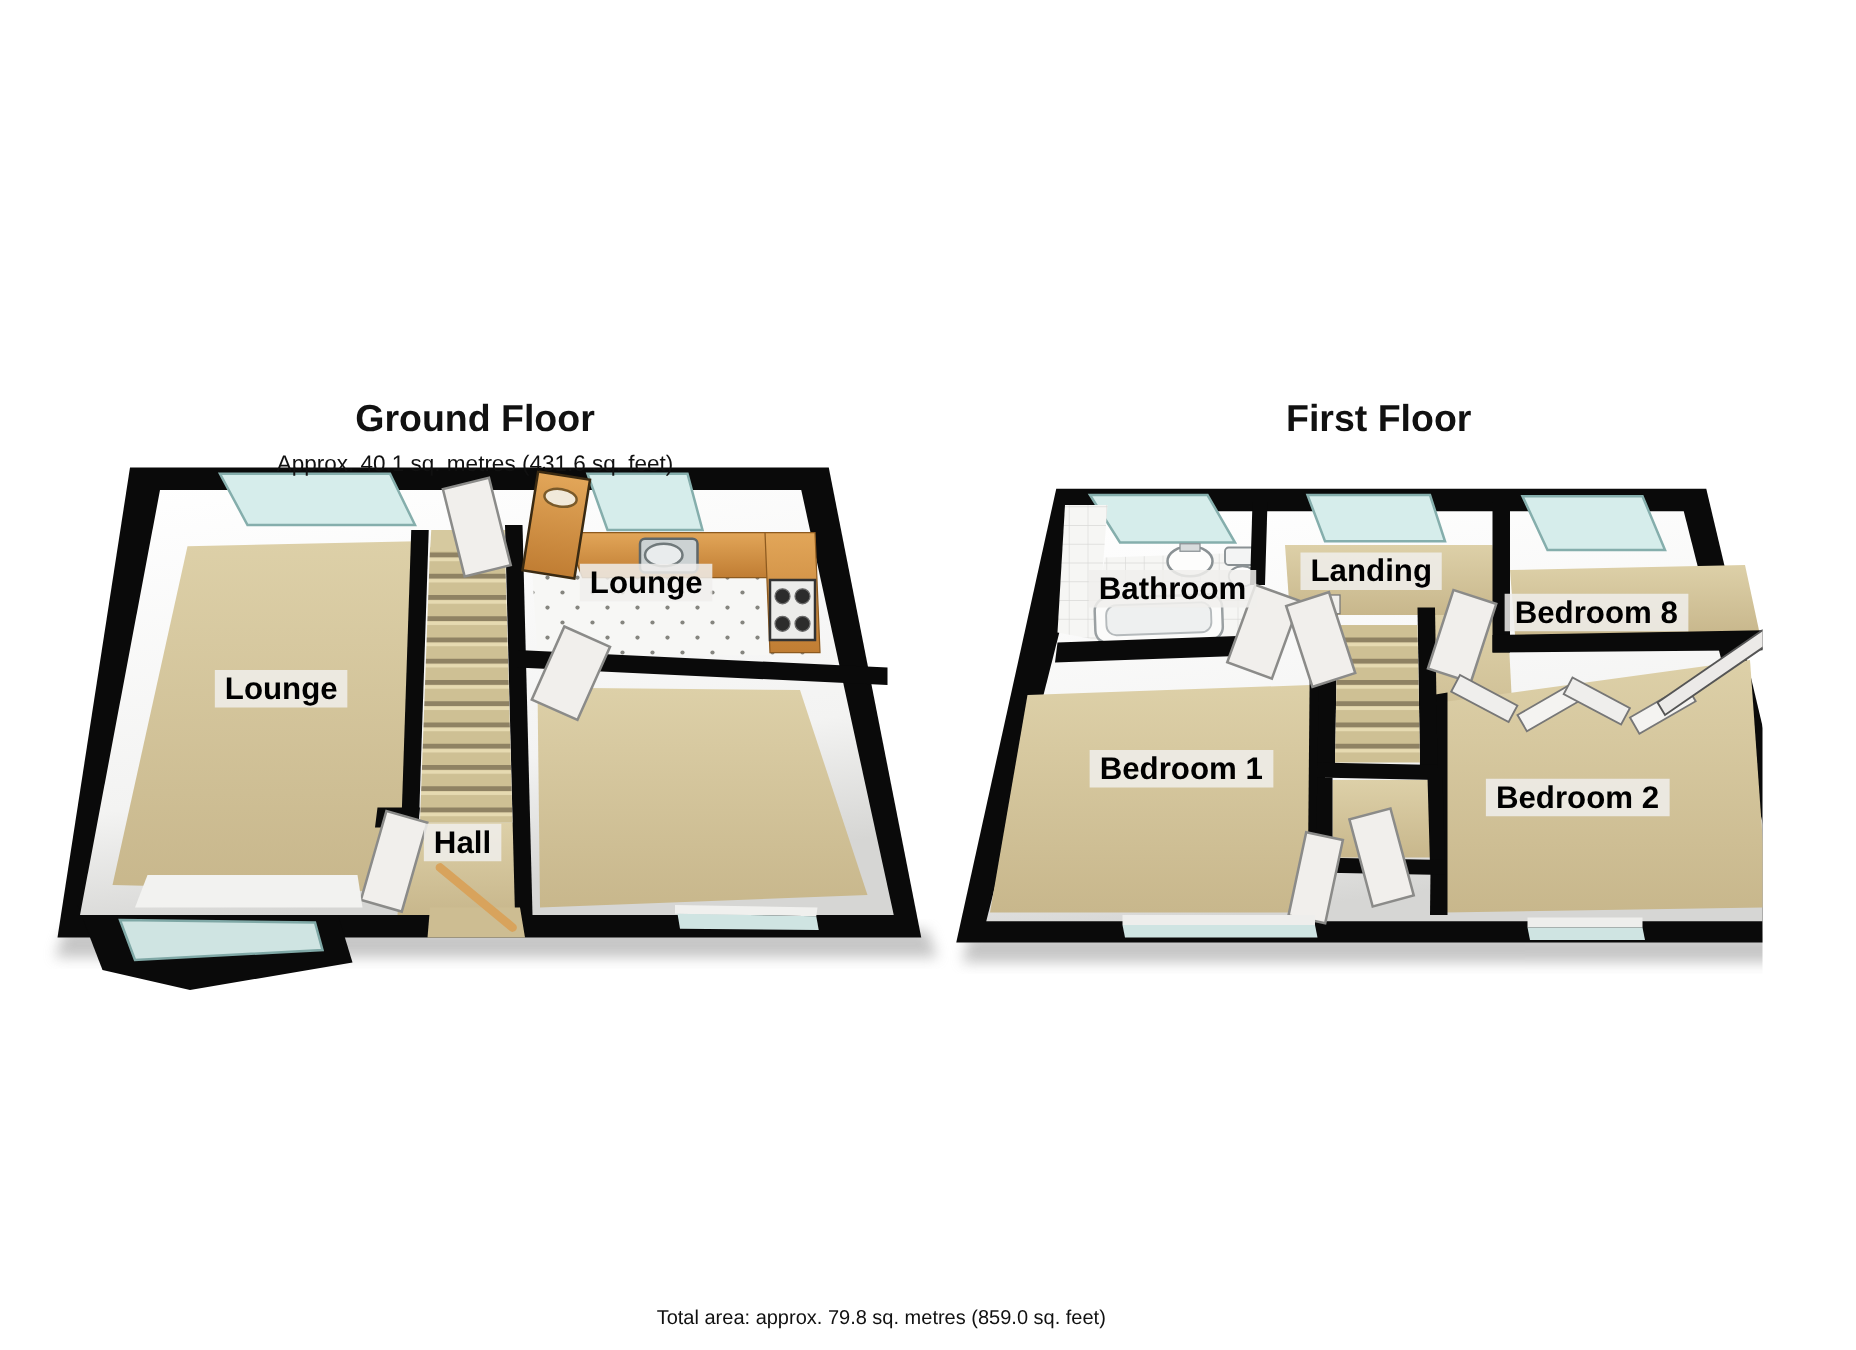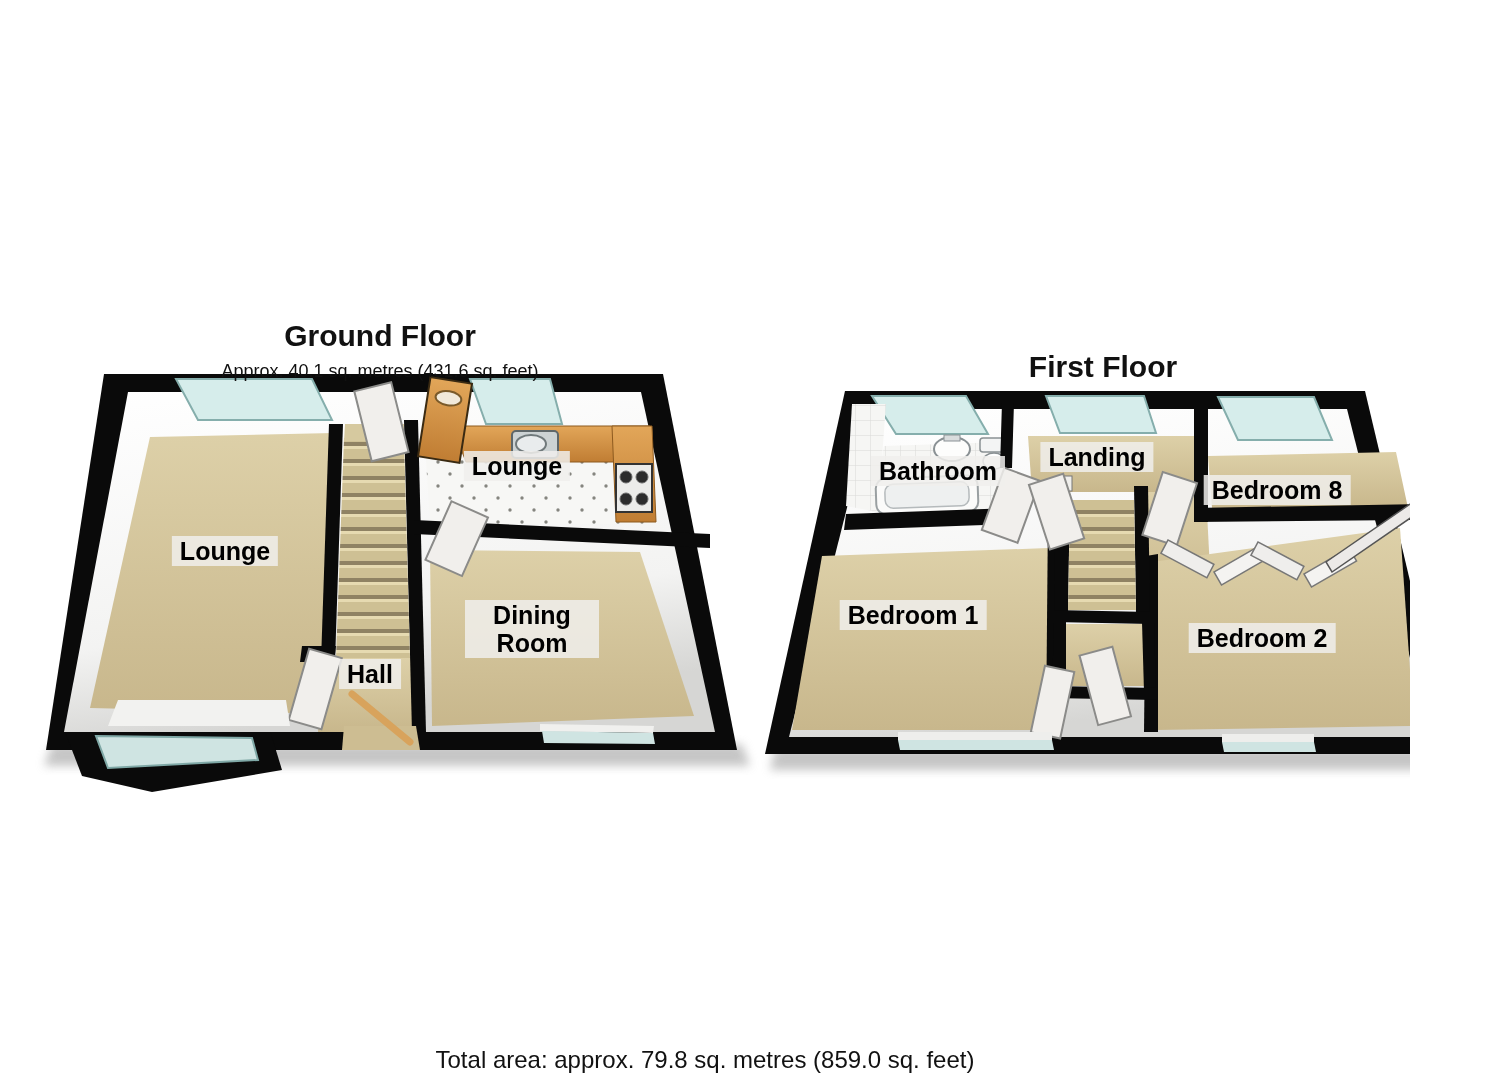--- a/index.html
+++ b/index.html
@@ -5,21 +5,21 @@
   html,body{margin:0;padding:0;background:#ffffff;}
   .stage{position:relative;width:1410px;height:1080px;background:#ffffff;overflow:hidden;
          font-family:"Liberation Sans",sans-serif;}
   .stage svg{position:absolute;left:0;top:0;}
   .plan-title{position:absolute;transform:translate(-50%,-50%);font-weight:bold;font-size:30px;color:#111;white-space:nowrap;}
   .plan-sub{position:absolute;transform:translate(-50%,-50%);font-size:18px;color:#111;white-space:nowrap;}
   .room-label{position:absolute;transform:translate(-50%,-50%);background:rgba(240,239,236,.85);
               padding:1px 8px;font-weight:bold;font-size:25px;line-height:1.12;color:#000;
               white-space:nowrap;text-align:center;}
   .room-label-wrap{white-space:normal;}
-  .total-area{position:absolute;left:0;width:100%;top:1046px;text-align:center;font-size:24px;color:#111;}
+  .total-area{position:absolute;left:0;width:100%;top:1046px;text-align:center;font-size:16px;color:#111;}
 </style>
 </head>
 <body>
 
 <div class="stage">
 
 <svg width="1485" height="1080" viewBox="0 0 1485 1080">
   <defs>
     <linearGradient id="wallG" x1="0" y1="0" x2="0.25" y2="1">
       <stop offset="0" stop-color="#ffffff"></stop>
@@ -181,28 +181,27 @@
 
     <polygon points="898,732 1052,732 1052,740 898,740" fill="#eeeeec"></polygon>
     <polygon points="898,740 1052,740 1054,750 900,750" fill="#cfe4e2"></polygon>
     <polygon points="1222,734 1314,734 1314,742 1222,742" fill="#eeeeec"></polygon>
     <polygon points="1222,742 1314,742 1316,752 1224,752" fill="#cfe4e2"></polygon>
   </g>
 </svg>
 
 <div class="plan-title" style="left:380px;top:336px">Ground Floor</div>
 <div class="plan-sub" style="left:380px;top:371px">Approx. 40.1 sq. metres (431.6 sq. feet)</div>
-<div class="plan-title" style="left:1103px;top:367px">First Floor</div>
+<div class="plan-title" style="left:1103px;top:336px">First Floor</div>
 
 <div class="room-label" style="left:225px;top:551px">Lounge</div>
 <div class="room-label" style="left:517px;top:466px">Lounge</div>
-<div class="room-label room-label-wrap" style="left:532px;top:629px;width:118px">Dining Room</div>
 <div class="room-label" style="left:370px;top:674px">Hall</div>
 
 <div class="room-label" style="left:938px;top:471px">Bathroom</div>
 <div class="room-label" style="left:1097px;top:457px">Landing</div>
 <div class="room-label" style="left:1277px;top:490px">Bedroom 8</div>
-<div class="room-label" style="left:913px;top:615px">Bedroom 1</div>
+<div class="room-label" style="left:945px;top:615px">Bedroom 1</div>
 <div class="room-label" style="left:1262px;top:638px">Bedroom 2</div>
 
 <div class="total-area">Total area: approx. 79.8 sq. metres (859.0 sq. feet)</div>
 
 </div>
 
 </body></html>

